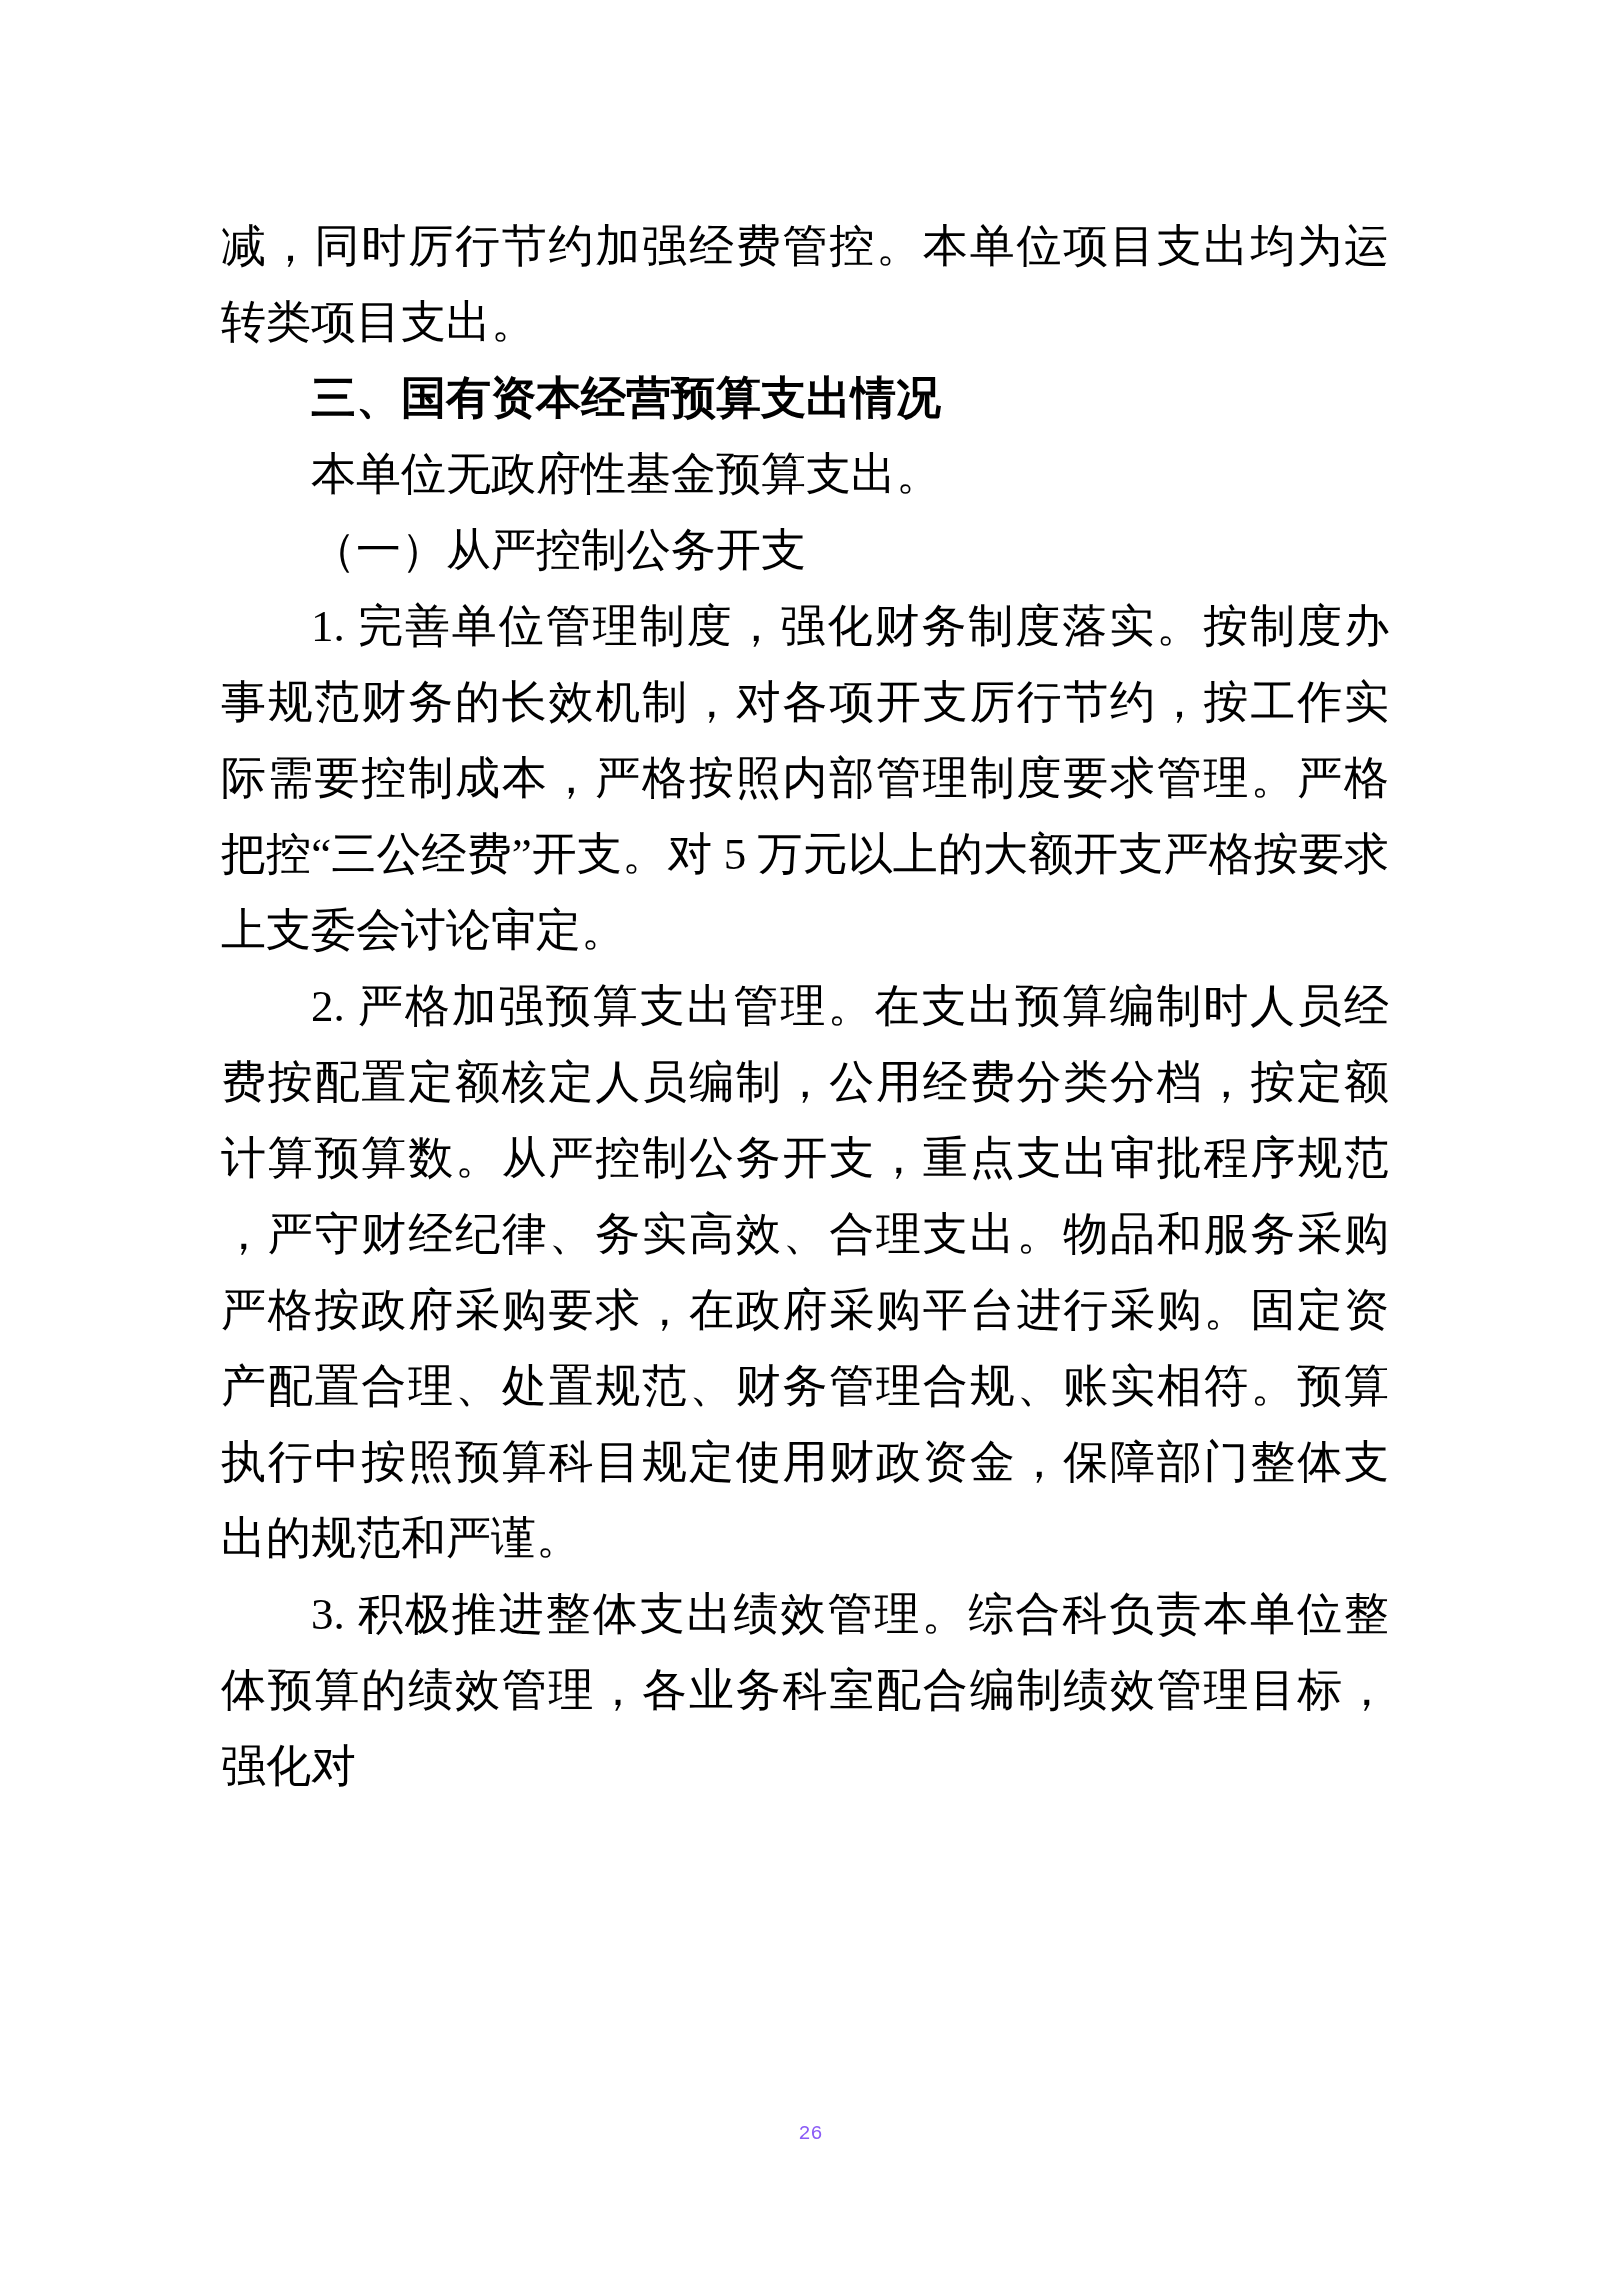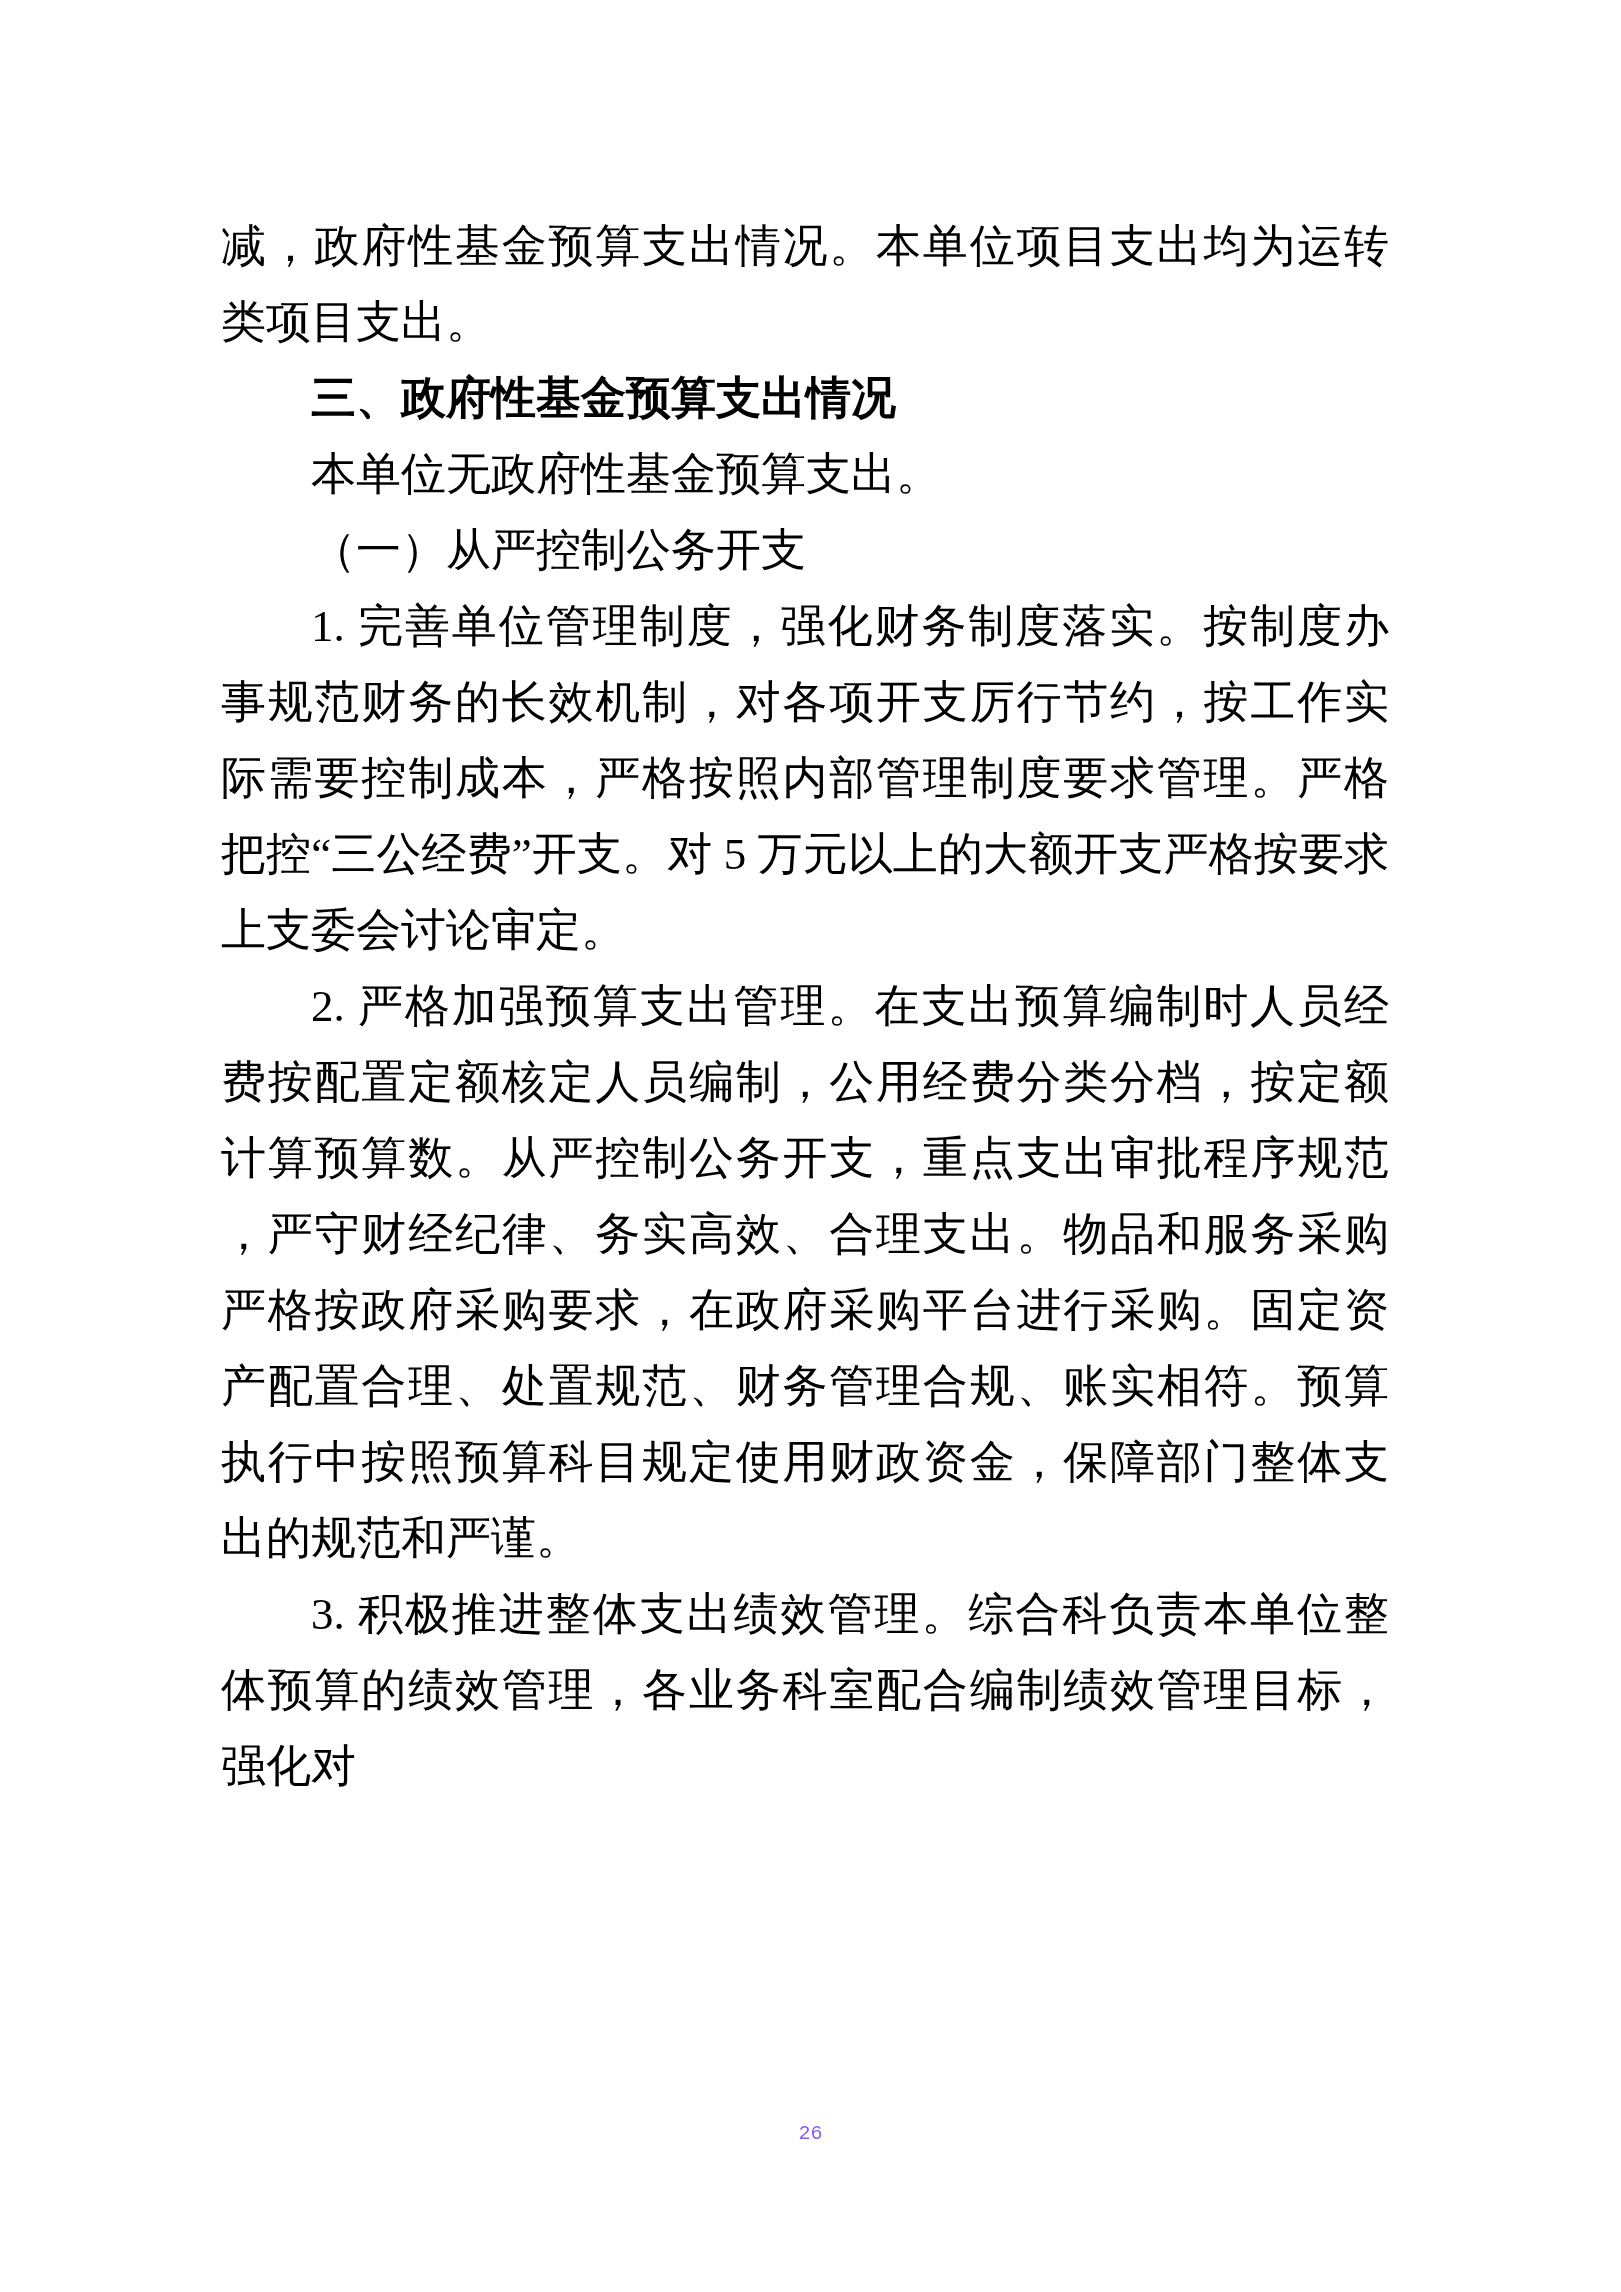--- a/index.html
+++ b/index.html
@@ -58,23 +58,23 @@
     line-height: 37px;
   }
 </style>
 </head>
 <body>
 
 <div class="page">
 
   <div class="text-block">
 
-    <p>减，政府性基金预算支出情况。本单位项目支出均为运转类项目支出。</p>
+    <p>减，同时厉行节约加强经费管控。本单位项目支出均为运转类项目支出。</p>
 
-    <p class="section-heading">三、政府性基金预算支出情况</p>
+    <p class="section-heading">三、国有资本经营预算支出情况</p>
 
     <p class="para-indent">本单位无政府性基金预算支出。</p>
 
 
 
 
 
 
     <p class="sub-heading">（一）从严控制公务开支</p>
 

